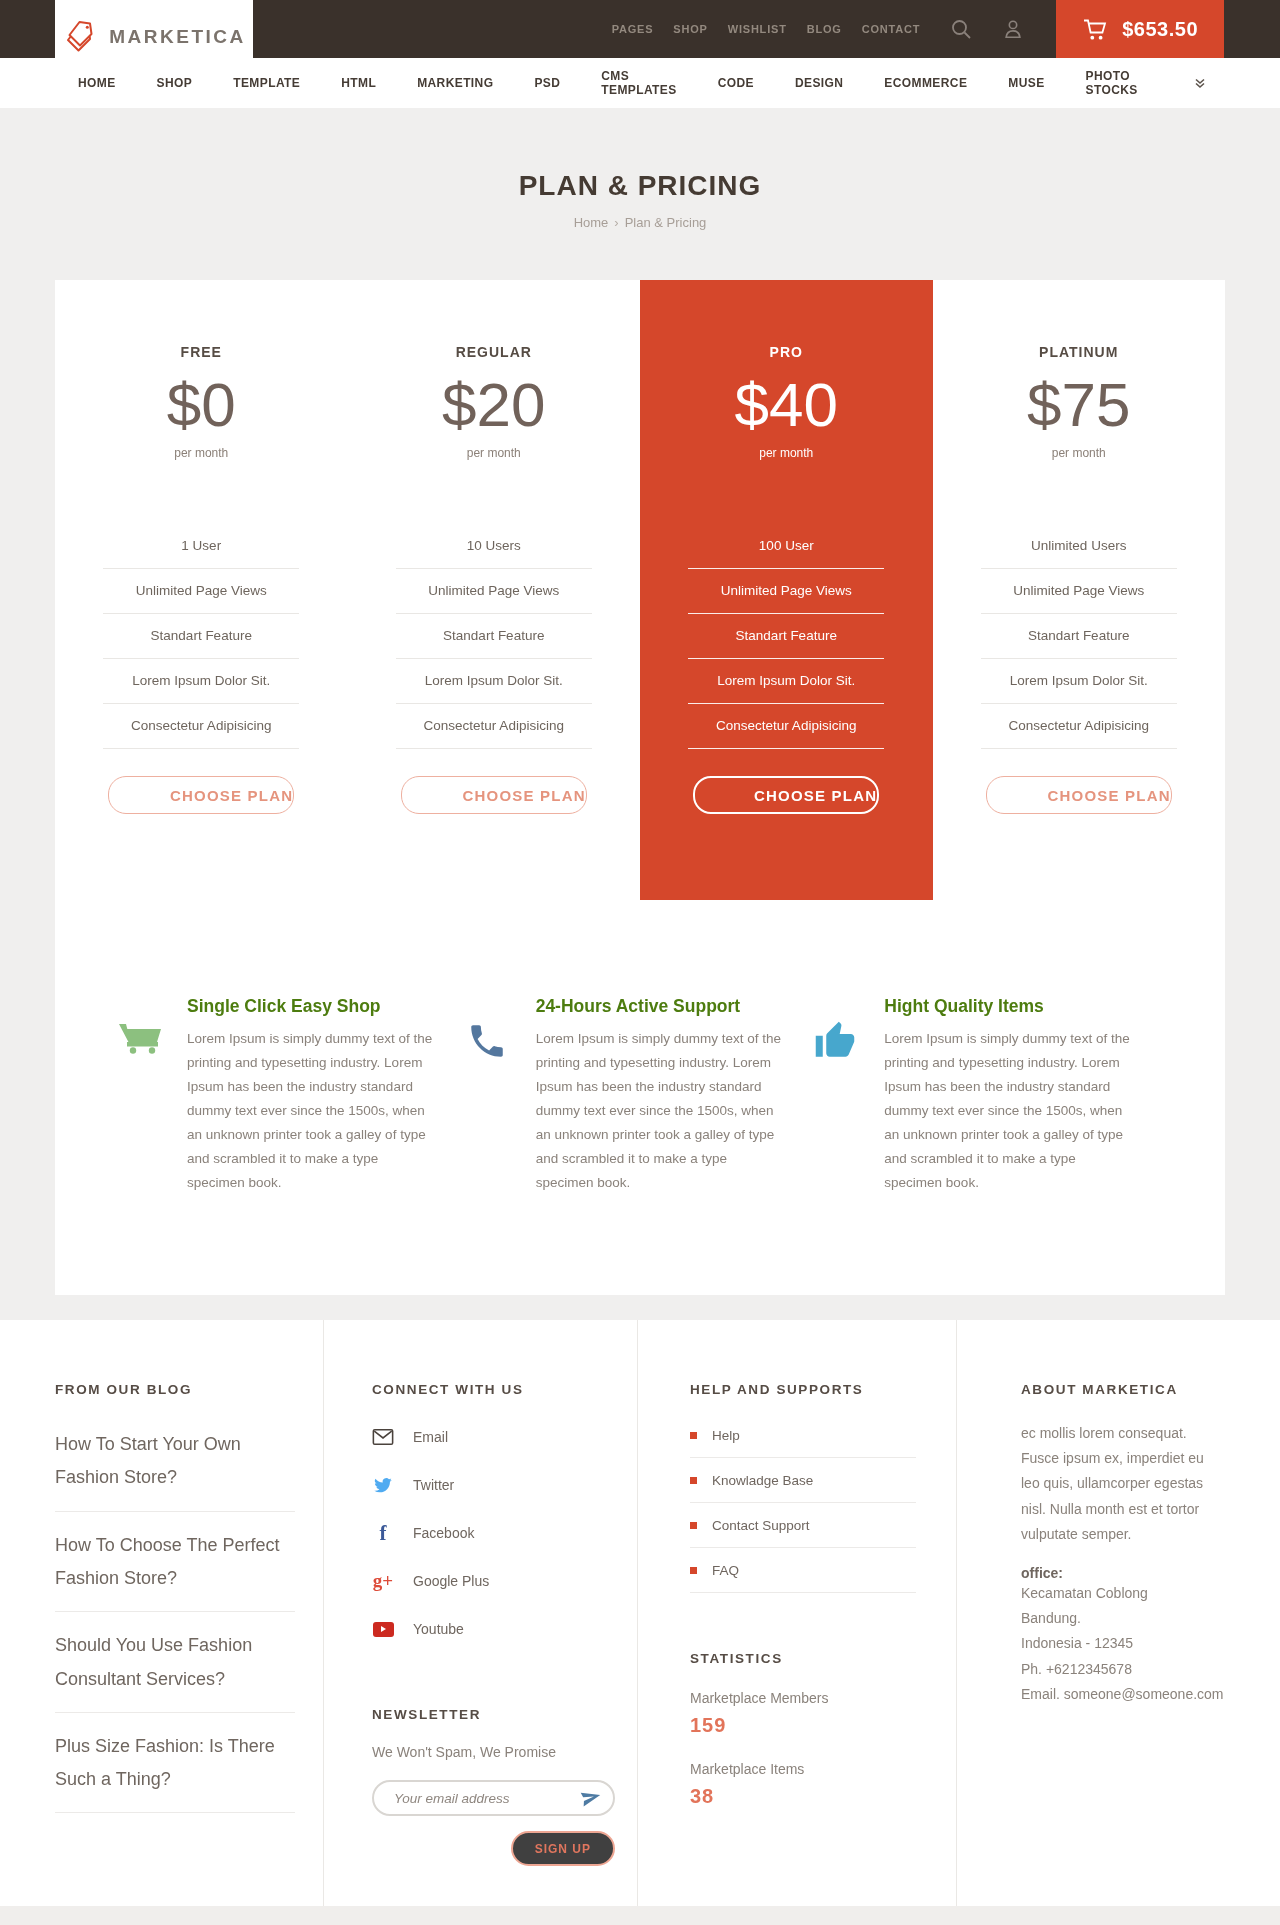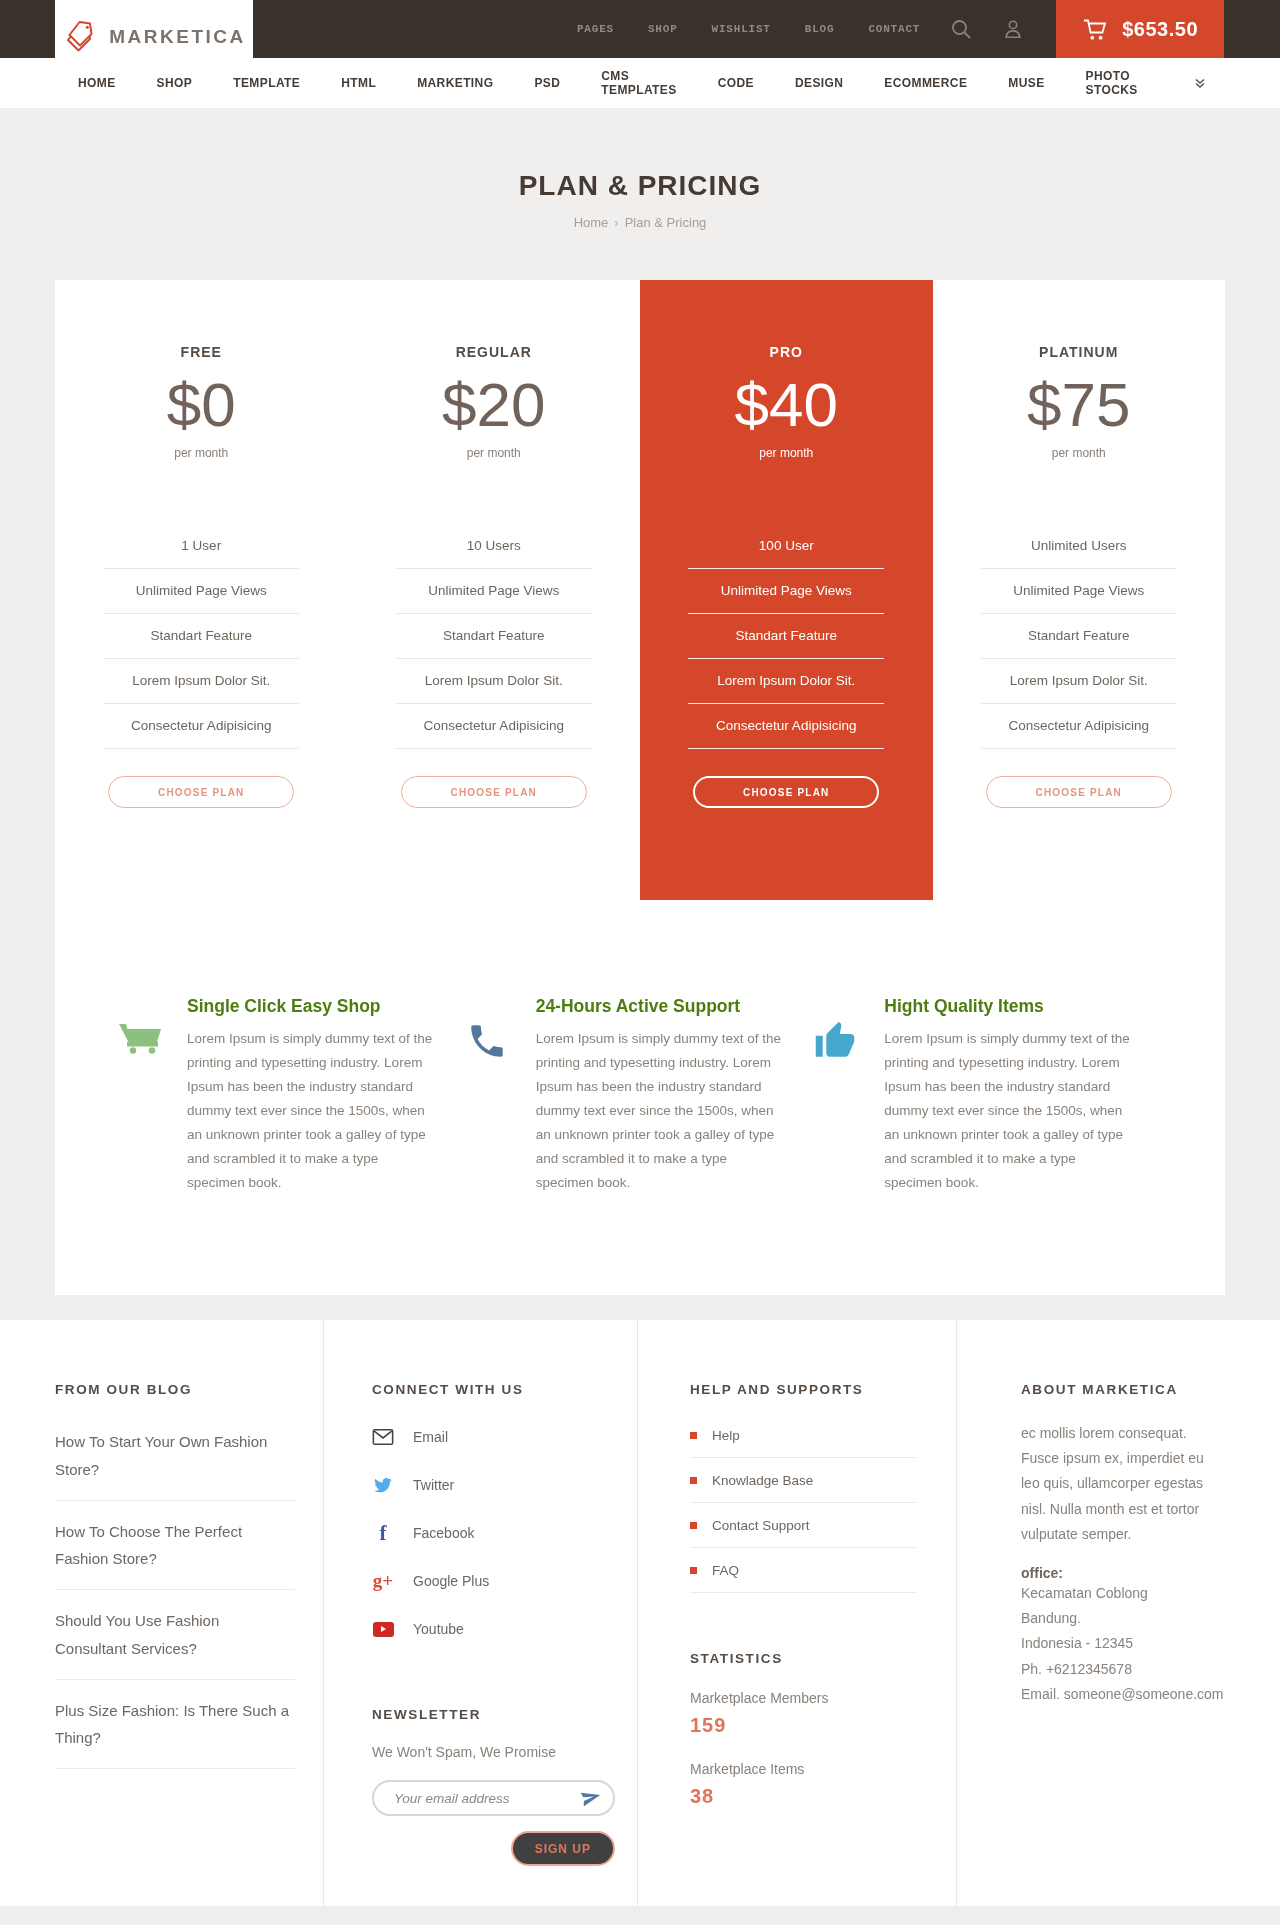--- a/index.html
+++ b/index.html
@@ -5,21 +5,21 @@
   * { margin:0; padding:0; box-sizing:border-box; }
   html,body { width:1280px; }
   body { font-family:"Liberation Sans", sans-serif; background:#f0efee; color:#6e655d; }
 
   
   .topbar { position:relative; height:58px; background:#3a312b; z-index:5; }
   .topbar-inner { display:flex; align-items:center; height:58px; padding-right:56px; }
   .logo-box { position:absolute; left:55px; top:0; width:198px; height:74px; background:#fff;
               display:flex; align-items:center; justify-content:center; gap:11px; }
   .logo-text { font-size:19px; font-weight:bold; letter-spacing:2.5px; color:#7b736c; }
-  .top-nav { display:flex; gap:34px; margin-left:auto; align-items:center;font-family:Liberation Mono, monospace; }
+  .top-nav { display:flex; gap:20px; margin-left:auto; align-items:center; }
   .top-nav a { font-size:11px; font-weight:bold; letter-spacing:0.8px; color:#93897f; text-decoration:none; }
   .hdr-icon { margin-left:30px; display:flex; align-items:center; cursor:pointer; }
   .cart-box { margin-left:32px; height:58px; background:#d5472b; display:flex; align-items:center;
               gap:13px; padding:0 26px; cursor:pointer; }
   .cart-total { color:#fff; font-size:20px; font-weight:bold; letter-spacing:0.5px; }
 
   
   .main-nav { height:50px; background:#fff; display:flex; align-items:center; padding:0 74px 0 78px; }
   .main-nav a { font-size:12px; font-weight:bold; letter-spacing:0.4px; color:#453c35; text-decoration:none; margin-right:41px; }
   .nav-more { margin-left:auto; margin-right:0; cursor:pointer; display:flex; }
@@ -35,22 +35,22 @@
   .card { width:1170px; margin:0 auto; background:#fff; }
   .pricing-grid { display:grid; grid-template-columns:repeat(4,1fr); min-height:620px; }
   .plan { text-align:center; padding-top:64px; }
   .plan-name { font-size:14px; font-weight:bold; letter-spacing:1px; color:#564c44; }
   .plan-price { font-size:62px; font-weight:500; color:#71625a; margin-top:14px; line-height:1; }
   .plan-period { font-size:12px; color:#8b8078; margin-top:10px; }
   .plan-features { list-style:none; width:67%; margin:64px auto 0; }
   .plan-features li { padding:14px 0 15px; font-size:13.5px; color:#6e655d; border-bottom:1px solid #e9e7e4; }
   .choose-btn { margin-top:27px; display:inline-block; width:186px; padding:10px 0 9px;
                 border:1px solid #eca halfta; border:1px solid #eeb0a0; border-radius:18px; background:transparent;
-                font-family:"Liberation Sans",sans-serif; font-size:10px; font-weight:bold; letter-spacing:1.2px;
-                color:#e5947e; cursor:pointer; }
+                font-family:"Liberation Sans",sans-serif; font-size:15px; font-weight:bold; letter-spacing:1.2px;
+                color:#e5947e; cursor:pointer;text-align:right; }
   .plan.hl { background:#d5472b; }
   .plan.hl .plan-name, .plan.hl .plan-price, .plan.hl .plan-period { color:#fff; }
   .plan.hl .plan-features li { color:#fff; border-bottom:1px solid rgba(255,255,255,0.9); }
   .plan.hl .choose-btn { border:2px solid #fff; color:#fff; padding:9px 0 8px; }
 
   
   .features { display:grid; grid-template-columns:repeat(3,1fr); padding:96px 62px 0; }
   .feature { display:flex; gap:22px; padding-right:30px; }
   .feature-icon { flex:0 0 48px; margin-top:24px; }
   .feature h3 { font-size:17.5px; font-weight:bold; color:#4d7c0f; margin-bottom:10px; }
@@ -60,21 +60,21 @@
   .footer { background:#fff; margin-top:25px; padding:0 55px; }
   .footer-grid { display:grid; grid-template-columns:269px 314px 319px 1fr; min-height:576px; }
   .fcol { padding-top:62px; padding-bottom:40px; }
   .fcol1 { padding-right:28px; border-right:1px solid #eae8e5; }
   .fcol2 { padding-left:48px; padding-right:22px; border-right:1px solid #eae8e5; }
   .fcol3 { padding-left:52px; padding-right:40px; border-right:1px solid #eae8e5; }
   .fcol4 { padding-left:64px; }
   .fheading { font-size:13.5px; font-weight:bold; letter-spacing:1.6px; color:#564c45; }
   .blog-list { list-style:none; margin-top:14px; }
   .blog-list li { padding:17px 0 16px; border-bottom:1px solid #eceae8; }
-  .blog-list a { font-size:15px; color:#6f665f; text-decoration:none; line-height:1.85; }
+  .blog-list a { font-size:18px; color:#6f665f; text-decoration:none; line-height:1.85; }
   .social-list { list-style:none; margin-top:16px; }
   .social-list li { display:flex; align-items:center; gap:19px; padding:13px 0; cursor:pointer; }
   .social-list .slabel { font-size:14px; color:#6f665f; }
   .si { width:22px; height:22px; display:flex; align-items:center; justify-content:center; }
   .fb-glyph { font-family:"Liberation Serif",serif; font-size:21px; font-weight:bold; color:#3b5998; }
   .gp-glyph { font-family:"Liberation Serif",serif; font-size:19px; font-weight:bold; color:#dd4b39; }
   .yt-badge { width:21px; height:15px; background:#cc2a20; border-radius:3px; display:flex; align-items:center; justify-content:center; }
   .yt-badge span { width:0; height:0; border-left:5px solid #fff; border-top:3.5px solid transparent; border-bottom:3.5px solid transparent; }
   .nl-heading { margin-top:54px; }
   .nl-note { margin-top:22px; font-size:14px; color:#8a827b; }

